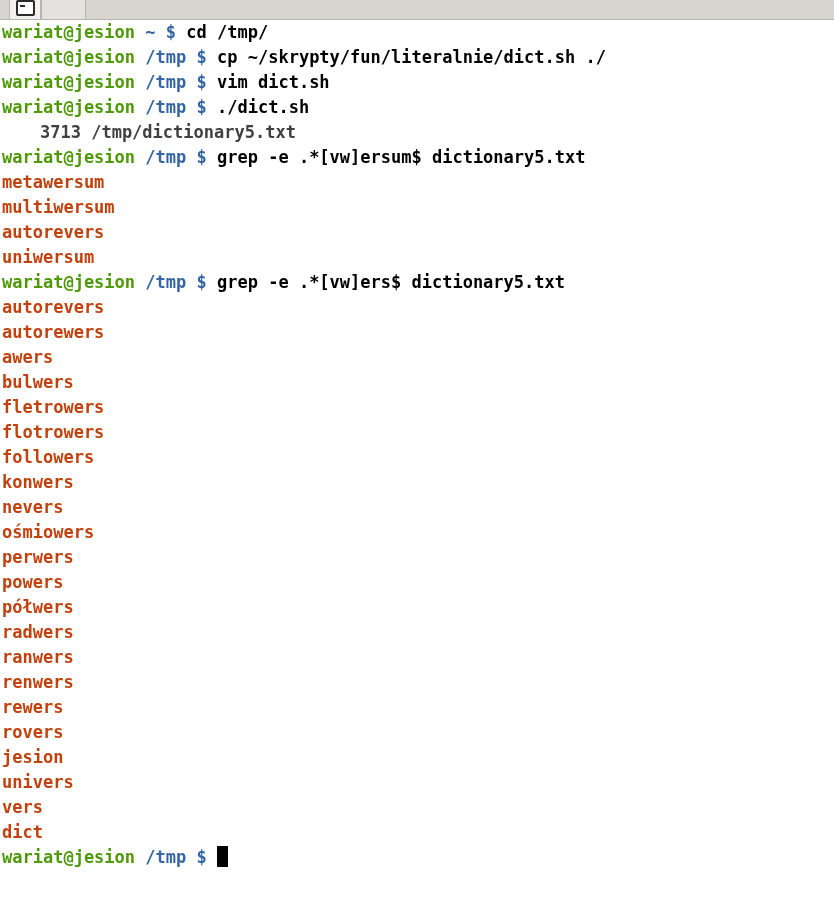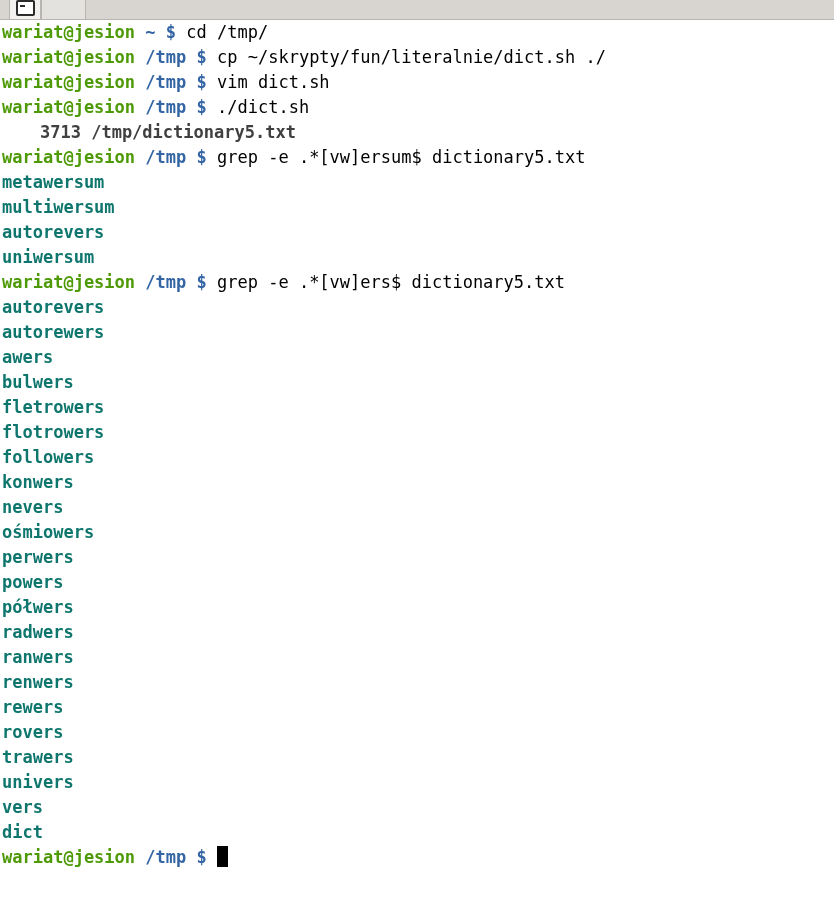--- a/index.html
+++ b/index.html
@@ -79,23 +79,23 @@
     line-height: 25px;
     font-size: 17px;
     white-space: pre;
     letter-spacing: 0px;
     padding-left: 2px;
   }
   .seg { white-space: pre; }
   .user   { color: #4e9a06; font-weight: bold; margin-top: 20px; }
   .path   { color: #3465a4; font-weight: bold; }
   .dollar { color: #3465a4; font-weight: bold; }
-  .cmd    { color: #000000; font-weight: normal; }
+  .cmd    { color: #000000; font-weight: bold; }
   .out    { color: #404040; font-weight: bold; margin-left: 38px; }
-  .match  { color: #0f766e; font-weight: bold; }
+  .match  { color: #c2410c; font-weight: bold; }
   .cursor {
     display: inline-block;
     width: 11px;
     height: 21px;
     background: #000000;
     vertical-align: -4px;
   }
 </style>
 </head>
 <body>
@@ -130,18 +130,18 @@
     <div class="line"><span class="seg match">nevers</span></div>
     <div class="line"><span class="seg match">ośmiowers</span></div>
     <div class="line"><span class="seg match">perwers</span></div>
     <div class="line"><span class="seg match">powers</span></div>
     <div class="line"><span class="seg match">półwers</span></div>
     <div class="line"><span class="seg match">radwers</span></div>
     <div class="line"><span class="seg match">ranwers</span></div>
     <div class="line"><span class="seg match">renwers</span></div>
     <div class="line"><span class="seg match">rewers</span></div>
     <div class="line"><span class="seg match">rovers</span></div>
-    <div class="line"><span class="seg match">trawers</span></div>
+    <div class="line"><span class="seg match">jesion</span></div>
     <div class="line"><span class="seg match">univers</span></div>
     <div class="line"><span class="seg match">vers</span></div>
     <div class="line"><span class="seg match">dict</span></div>
     <div class="line"><span class="seg user">wariat@jesion</span><span class="seg cmd"> </span><span class="seg path">/tmp</span><span class="seg cmd"> </span><span class="seg dollar">$</span><span class="seg cmd"> </span><span class="cursor"></span></div>
   </div>
 
 </body></html>

